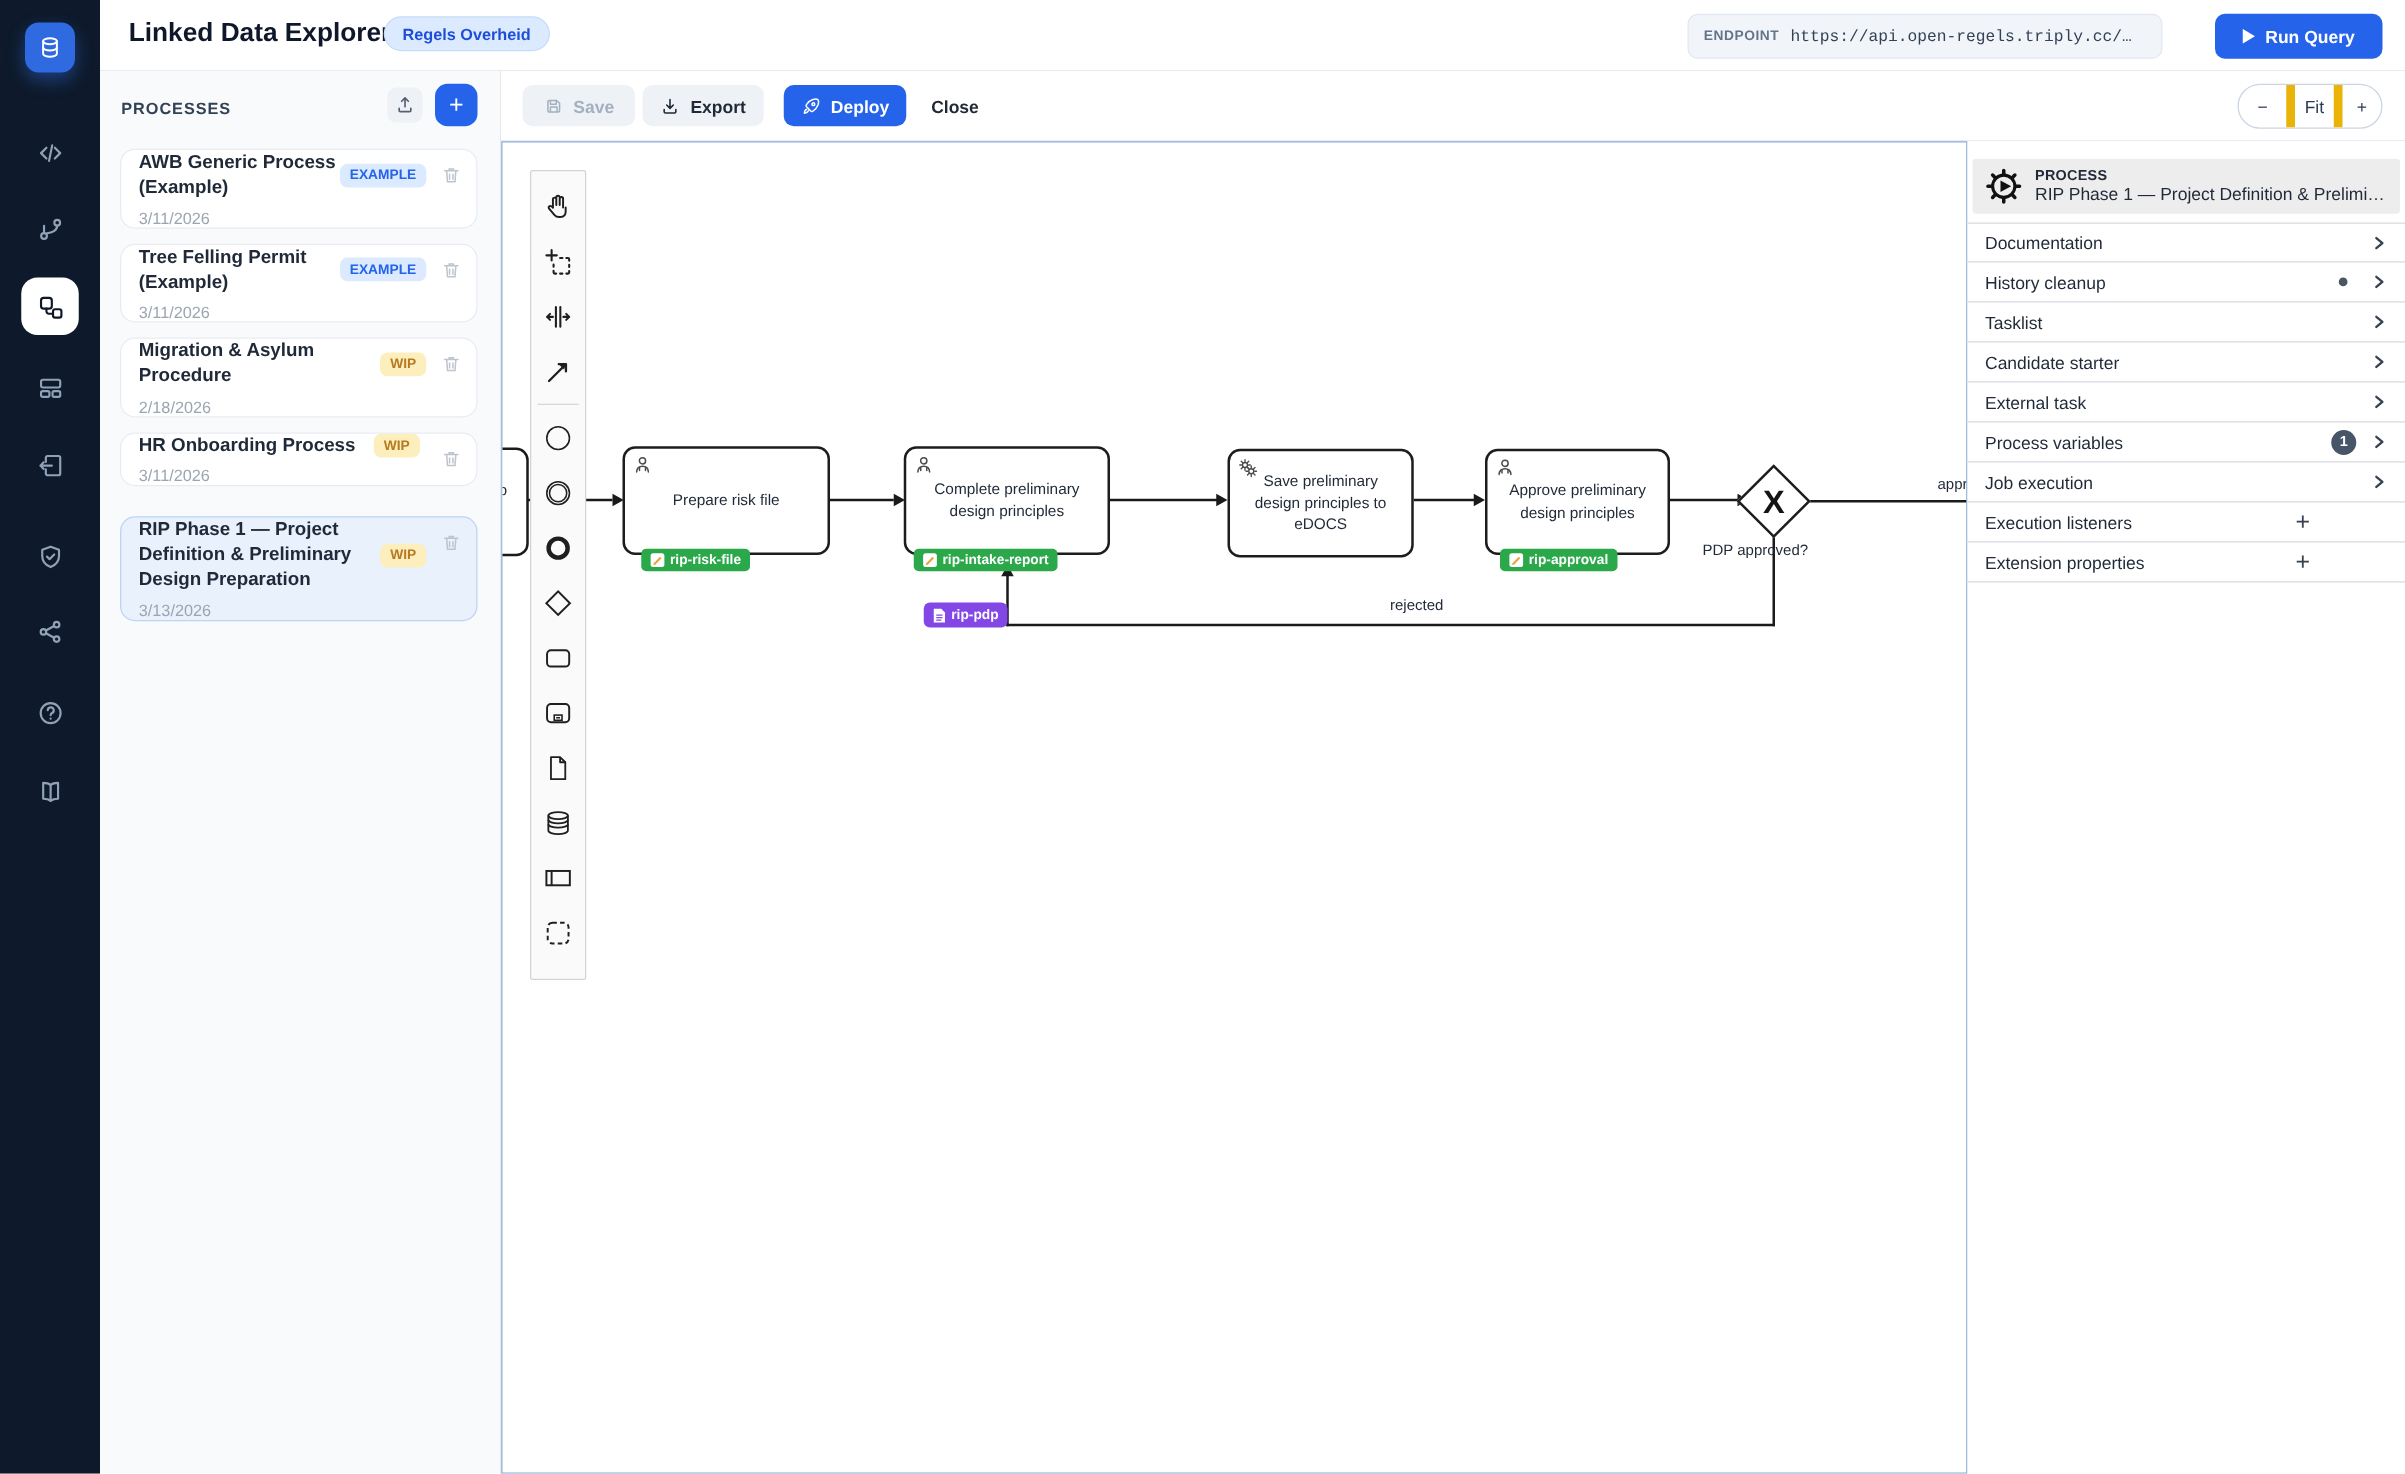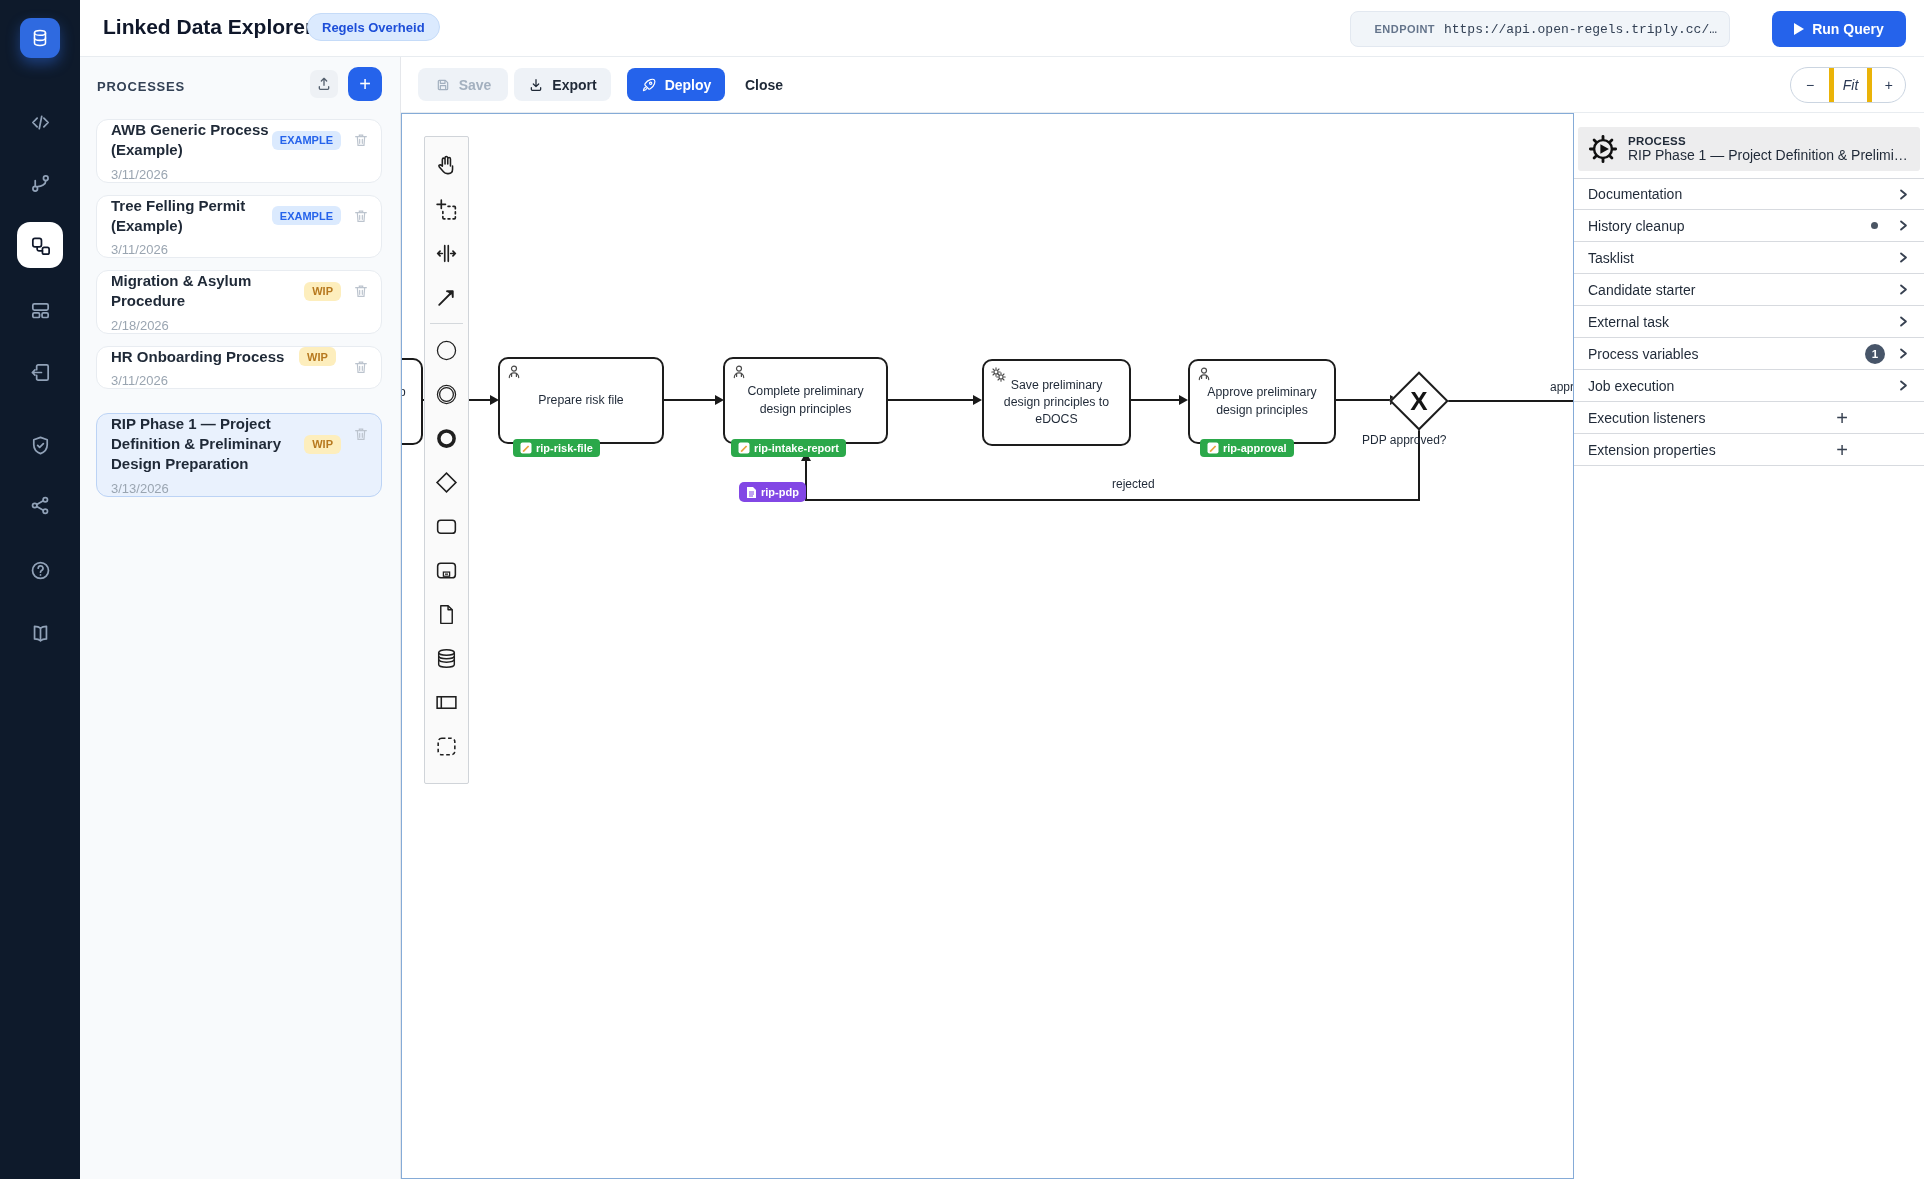--- a/index.html
+++ b/index.html
@@ -21,21 +21,21 @@
 
   
   .header { position:absolute; left:80px; top:0; width:1844px; height:57px; background:#fff;
     border-bottom:1px solid #e8ecf0; }
   .h-title { position:absolute; left:23px; top:15px; font-size:21px; font-weight:bold; color:#0f172a; }
   .h-badge { position:absolute; left:227px; top:13px; height:28px; padding:0 14px; display:flex;
     align-items:center; background:#dbeafe; border:1px solid #c5dbf8; border-radius:14px;
     font-size:13px; font-weight:bold; color:#1d4ed8; }
   .endpoint { position:absolute; left:1270px; top:11px; width:380px; height:36px;
     background:#f1f5f9; border:1px solid #e2e8f0; border-radius:8px; display:flex;
-    align-items:center; padding:0 12px; gap:9px;justify-content:flex-end; }
+    align-items:center; padding:0 12px; gap:9px; }
   .ep-label { font-size:11px; font-weight:bold; letter-spacing:.04em; color:#64748b; }
   .ep-url { font-family:"Liberation Mono", monospace; font-size:13px; color:#334155; white-space:nowrap; }
   .runq { position:absolute; left:1692px; top:11px; width:134px; height:36px; background:#2563eb;
     border:none; border-radius:8px; color:#fff; font-size:14px; font-weight:bold; display:flex;
     align-items:center; justify-content:center; gap:8px; cursor:pointer;
     font-family:"Liberation Sans", sans-serif; }
 
   
   .side { position:absolute; left:80px; top:57px; width:321px; height:1122px; background:#f8fafc;
     border-right:1px solid #e5e7eb;text-decoration:underline; }
@@ -70,21 +70,21 @@
     gap:8px; cursor:pointer; font-family:"Liberation Sans", sans-serif; }
   .tb-save { left:17px; width:90px; background:#eef2f7; color:#a3b0bf; }
   .tb-export { left:113px; width:97px; background:#eef2f7; color:#1f2937; }
   .tb-deploy { left:226px; width:98px; background:#2563eb; color:#fff; }
   .tb-close { left:332px; width:62px; background:transparent; color:#1f2937; }
   .zoomctl { position:absolute; left:1389px; top:10px; height:36px; display:flex; align-items:stretch;
     border:1px solid #cbd5e1; border-radius:18px; background:#fff; overflow:hidden; }
   .z-seg { width:38px; display:flex; align-items:center; justify-content:center; font-size:14px;
     color:#2b3a55; cursor:pointer; border:none; background:transparent;
     font-family:"Liberation Sans", sans-serif; }
-  .z-seg + .z-seg { border-left:5px solid #eab308;font-style:italic; }
+  .z-seg + .z-seg { border-left:7px solid #eab308; }
 
   
   .canvas { position:absolute; left:401px; top:113px; width:1173px; height:1066px; background:#fff;
     border:1px solid #85abd7; overflow:hidden; }
   .palette { position:absolute; left:22px; top:22px; width:45px; height:648px; background:#fafafa;
     border:1px solid #d0d4d9; border-radius:2px; display:flex; flex-direction:column;
     align-items:center; padding-top:6px; z-index:5; }
   .pal-it { width:45px; height:44px; display:flex; align-items:center; justify-content:center; cursor:pointer; }
   .pal-sep { width:33px; height:1px; background:#d4d8dc; margin:4px 0; }
   .bpmn-task { position:absolute; background:#fff; border:2px solid #1d1d1d; border-radius:10px;

